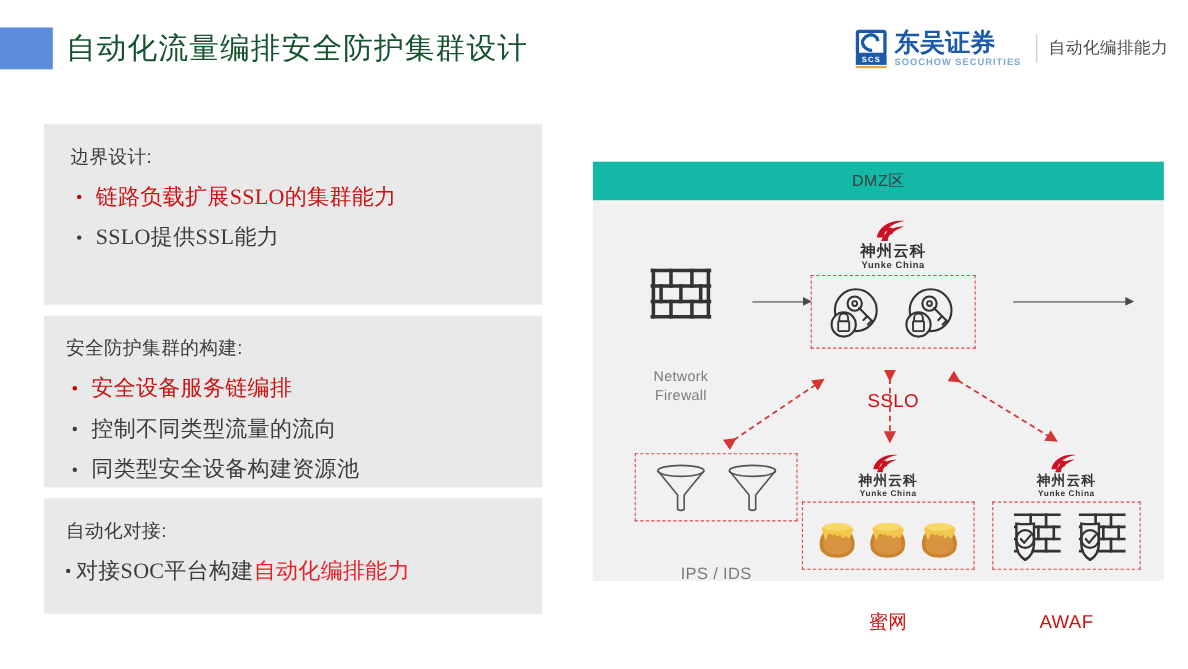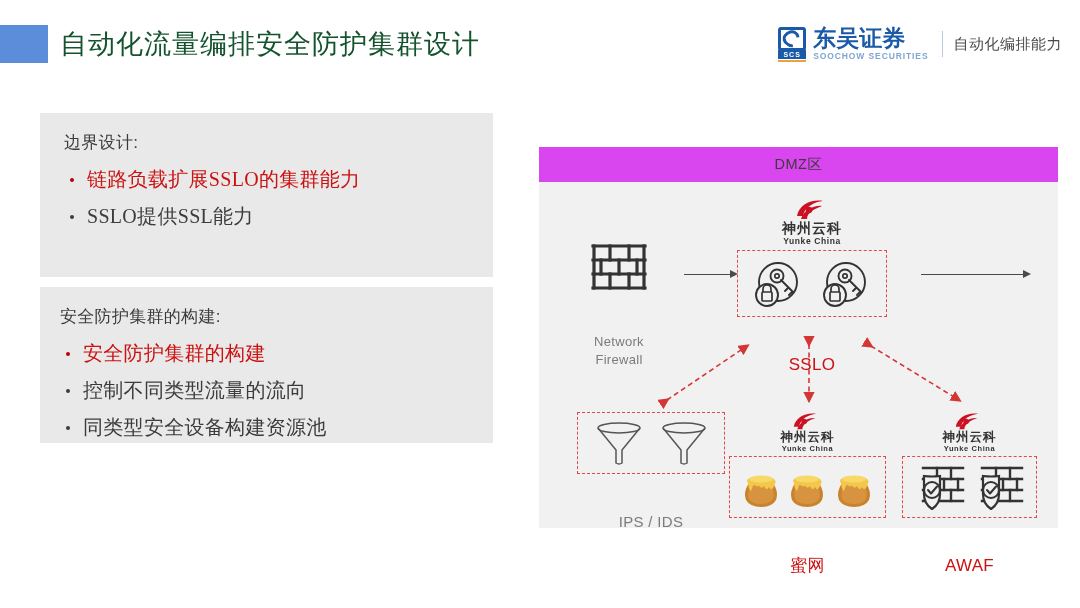--- a/index.html
+++ b/index.html
@@ -56,21 +56,21 @@
     background:#3c3c3c;margin:0 13px 0 6px;position:relative;top:-4px;
   }
   .bullet-dot.red{background:#c00000;}
   .bullet-text{font-size:20px;line-height:27px;color:#3c3c3c;letter-spacing:0.3px;font-family:Liberation Serif, serif;}
   .bullet-text.red{color:#cc1111;}
   .tight .bullet-dot{margin:0 5px 0 0;}
   .inline-red{color:#e8202a;}
 
   
   .diagram{position:absolute;left:539px;top:147px;width:519px;height:381px;background:#f1f1f1;}
-  .dmz-bar{position:absolute;left:0;top:0;width:519px;height:35px;background:#d946ef;
+  .dmz-bar{position:absolute;left:0;top:0;width:519px;height:35px;background:#14b8a6;
            display:flex;align-items:center;justify-content:center;}
   .dmz-label{font-size:14.5px;color:#3c3c3c;letter-spacing:0.5px;}
 
   
   .fw-wrap{position:absolute;left:25px;top:95px;width:110px;text-align:center;}
   .node-cap{font-size:13px;color:#7b7b7b;line-height:18px;letter-spacing:0.3px;}
   .node-cap.red{color:#cc1111;font-size:17px;}
   .node-cap.gray{color:#7b7b7b;font-size:15px;}
 
   
@@ -135,32 +135,39 @@
     <div class="bullet-row">
       <span class="bullet-dot"></span>
       <span class="bullet-text">SSLO提供SSL能力</span>
     </div>
   </div>
 
   <div class="panel" id="block-2">
     <div class="panel-heading">安全防护集群的构建:</div>
     <div class="bullet-row">
       <span class="bullet-dot red"></span>
-      <span class="bullet-text red">安全防护集群的构建</span>
+      <span class="bullet-text red">安全设备服务链编排</span>
     </div>
     <div class="bullet-row">
       <span class="bullet-dot"></span>
       <span class="bullet-text">控制不同类型流量的流向</span>
     </div>
     <div class="bullet-row">
       <span class="bullet-dot"></span>
       <span class="bullet-text">同类型安全设备构建资源池</span>
     </div>
   </div>
 
+  <div class="panel" id="block-3">
+    <div class="panel-heading">自动化对接:</div>
+    <div class="bullet-row tight">
+      <span class="bullet-dot"></span>
+      <span class="bullet-text"><span>对接SOC平台构建</span><span class="inline-red">自动化编排能力</span></span>
+    </div>
+  </div>
 
   <div class="diagram">
 
     <div class="dmz-bar">
       <span class="dmz-label">DMZ区</span>
     </div>
 
     <div class="fw-wrap">
       <div style="display:flex;justify-content:center;">
         <svg width="56" height="52" viewBox="0 0 56 52">

